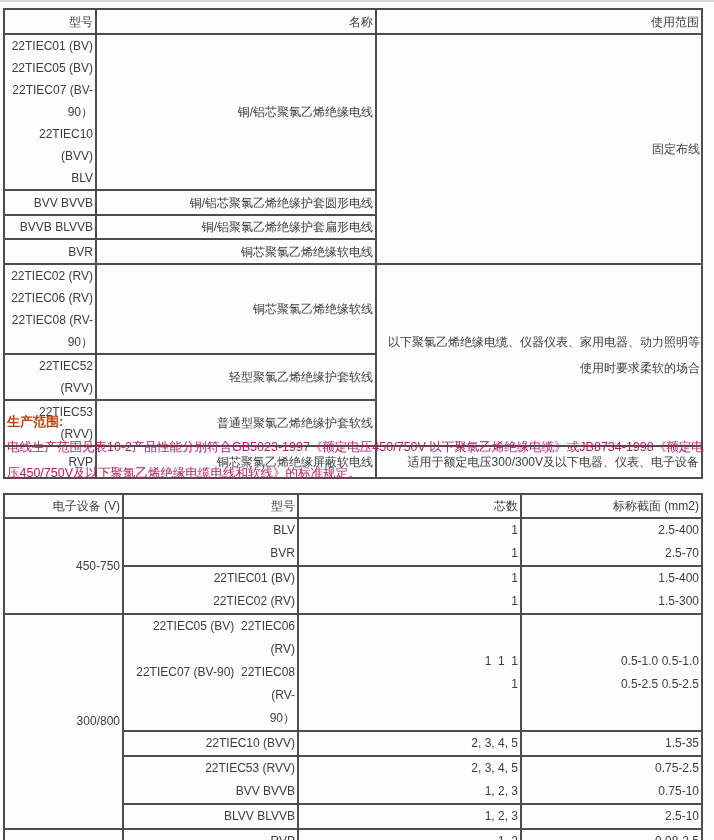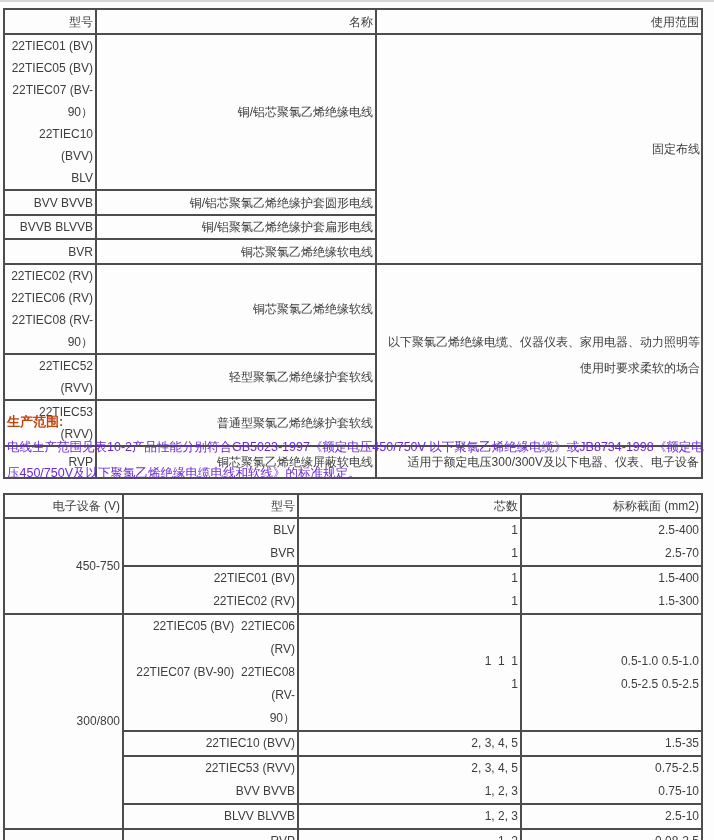--- a/index.html
+++ b/index.html
@@ -29,21 +29,21 @@
   }
   #table2 td{line-height:23px;}
   #table1 td.usage-wide{line-height:26px;padding:0 1px;border-radius:31px;}
   .section{
     position:absolute;left:7px;top:410px;width:700px;
   }
   .section h3{
     margin:0;font-size:13px;font-weight:bold;color:#c2410c;line-height:24px;
   }
   .section p{
-    margin:0;font-size:12.5px;line-height:26px;color:#6d28d9;
+    margin:0;font-size:12.5px;line-height:26px;color:#be185d;
     white-space:normal;
   }
 </style>
 </head>
 <body>
 
 <div class="top-rule"></div>
 
 <table id="table1">
   <colgroup>

